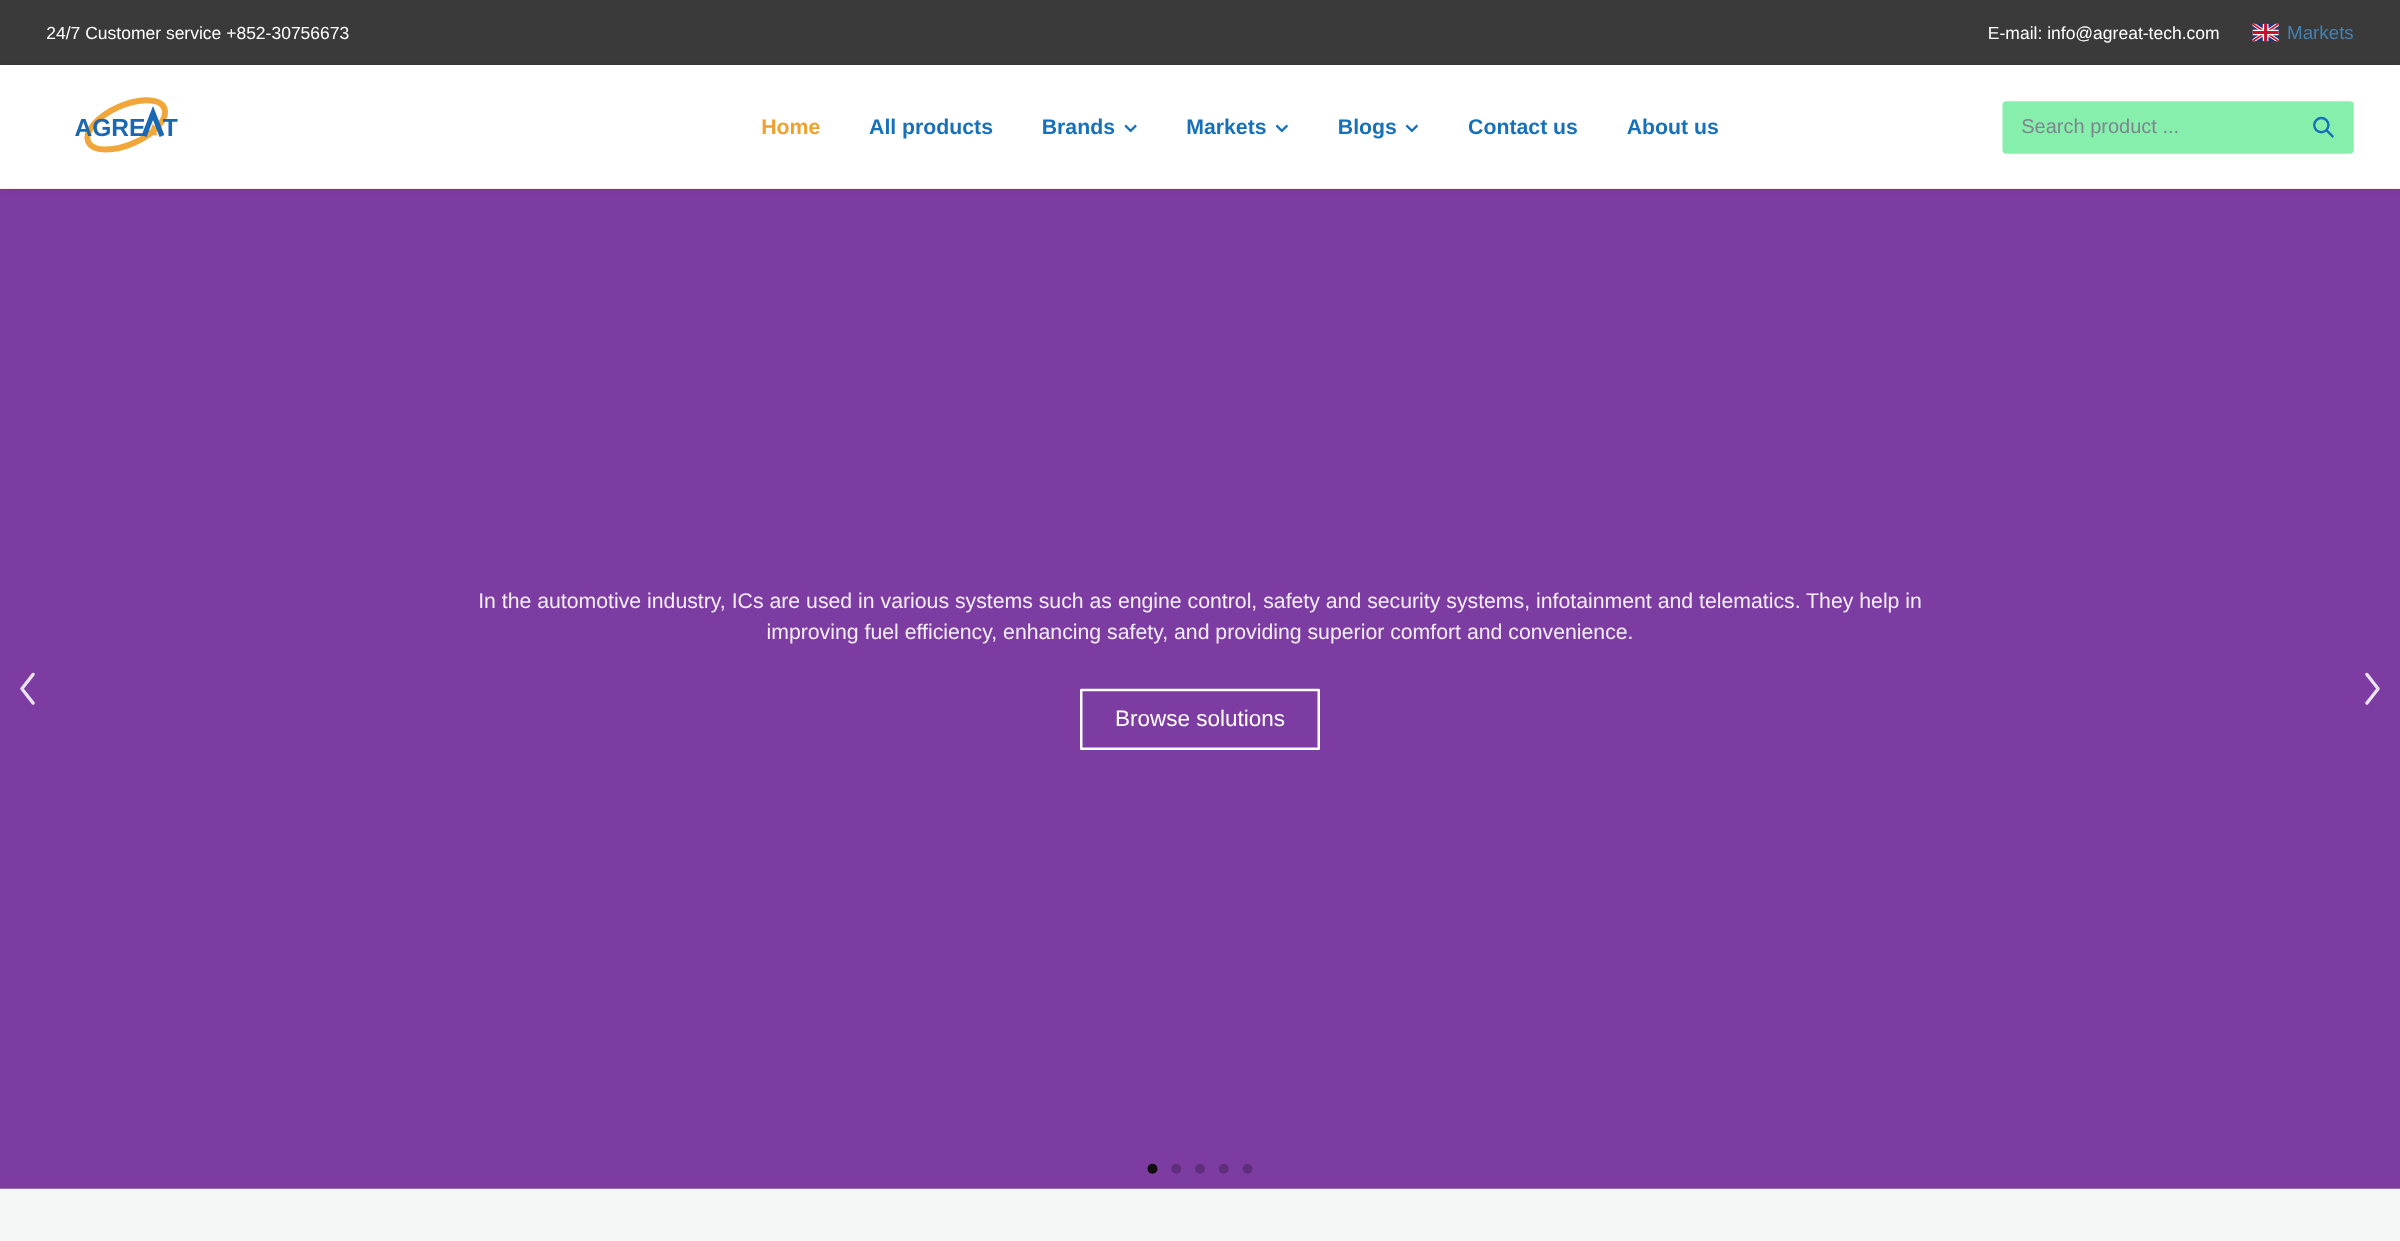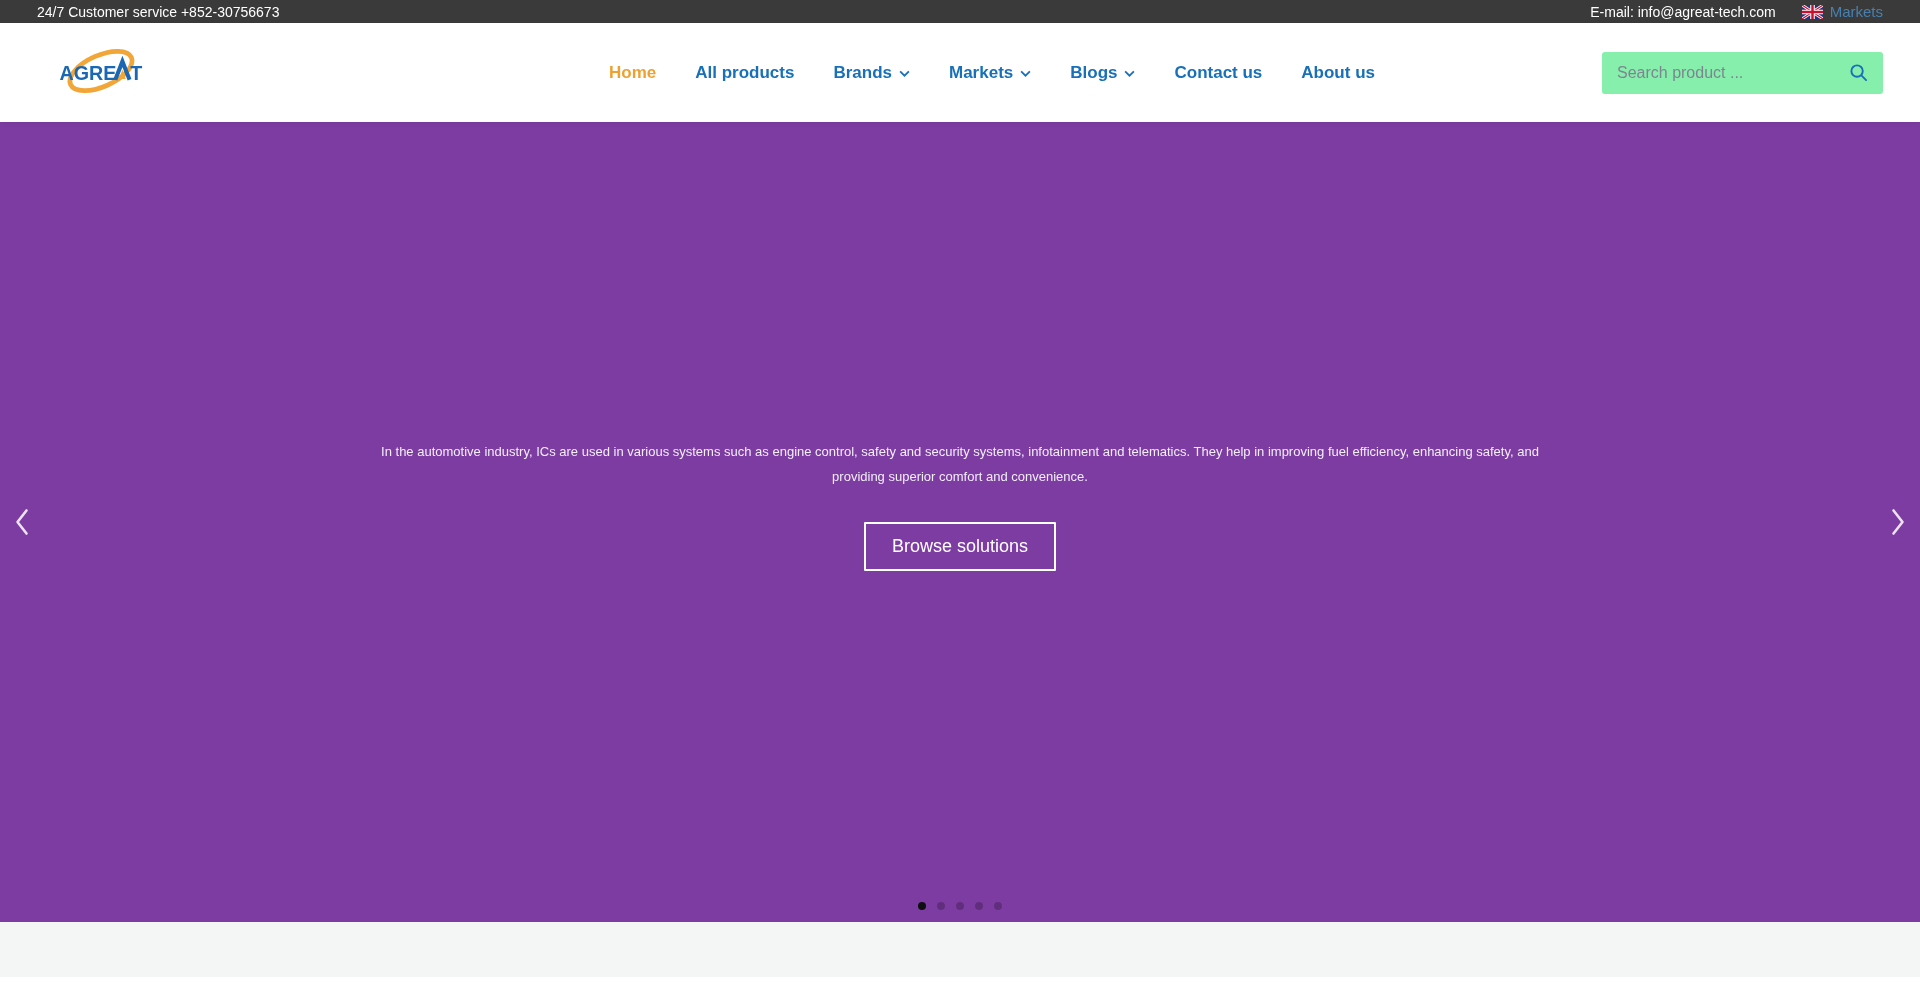--- a/index.html
+++ b/index.html
@@ -1,21 +1,21 @@
 <!DOCTYPE html>
 <html><head>
 <meta charset="utf-8">
 <style>
   * { margin: 0; padding: 0; box-sizing: border-box; }
   html, body { width: 1920px; height: 993px; overflow: hidden; }
   body { font-family: "Liberation Sans", "DejaVu Sans", sans-serif; background: #ffffff; }
 
   
   .topbar {
-    height: 23px; background: #3a3a3a; color: #ffffff;
+    height: 52px; background: #3a3a3a; color: #ffffff;
     display: flex; align-items: center; justify-content: space-between;
     padding: 0 37px; font-size: 14px;
   }
   .topbar-right { display: flex; align-items: center; gap: 26px; }
   .topbar-lang { display: flex; align-items: center; gap: 7px; cursor: pointer; }
   .topbar-lang .lang-label { color: #4680b0; font-size: 15px; }
   .flag-svg { display: block; width: 21px; height: 14px; }
 
   
   .header {
@@ -50,21 +50,21 @@
   }
 
   
   .hero {
     position: relative; height: 800px; background: #7d3ca2; color: #ffffff;
     overflow: hidden;
   }
   .hero-content { text-align: center; padding-top: 295px; }
   .hero-title { font-size: 40px; font-weight: 600; color: #ffffff; letter-spacing: 0.3px; }
   .hero-desc {
-    max-width: 1190px; margin: 22px auto 0; font-size: 13px; line-height: 25px;
+    max-width: 1190px; margin: 22px auto 0; font-size: 17px; line-height: 25px;
     color: #f2edf7; font-weight: 400;
   }
   .hero-btn {
     margin-top: 33px; display: inline-block; background: transparent;
     border: 2px solid #ffffff; color: #ffffff; font-size: 18px;
     padding: 12px 26px; cursor: pointer; font-family: "Liberation Sans", sans-serif;
     border-radius: 1px;
   }
   .carousel-arrow {
     position: absolute; top: 50%; transform: translateY(-50%);

